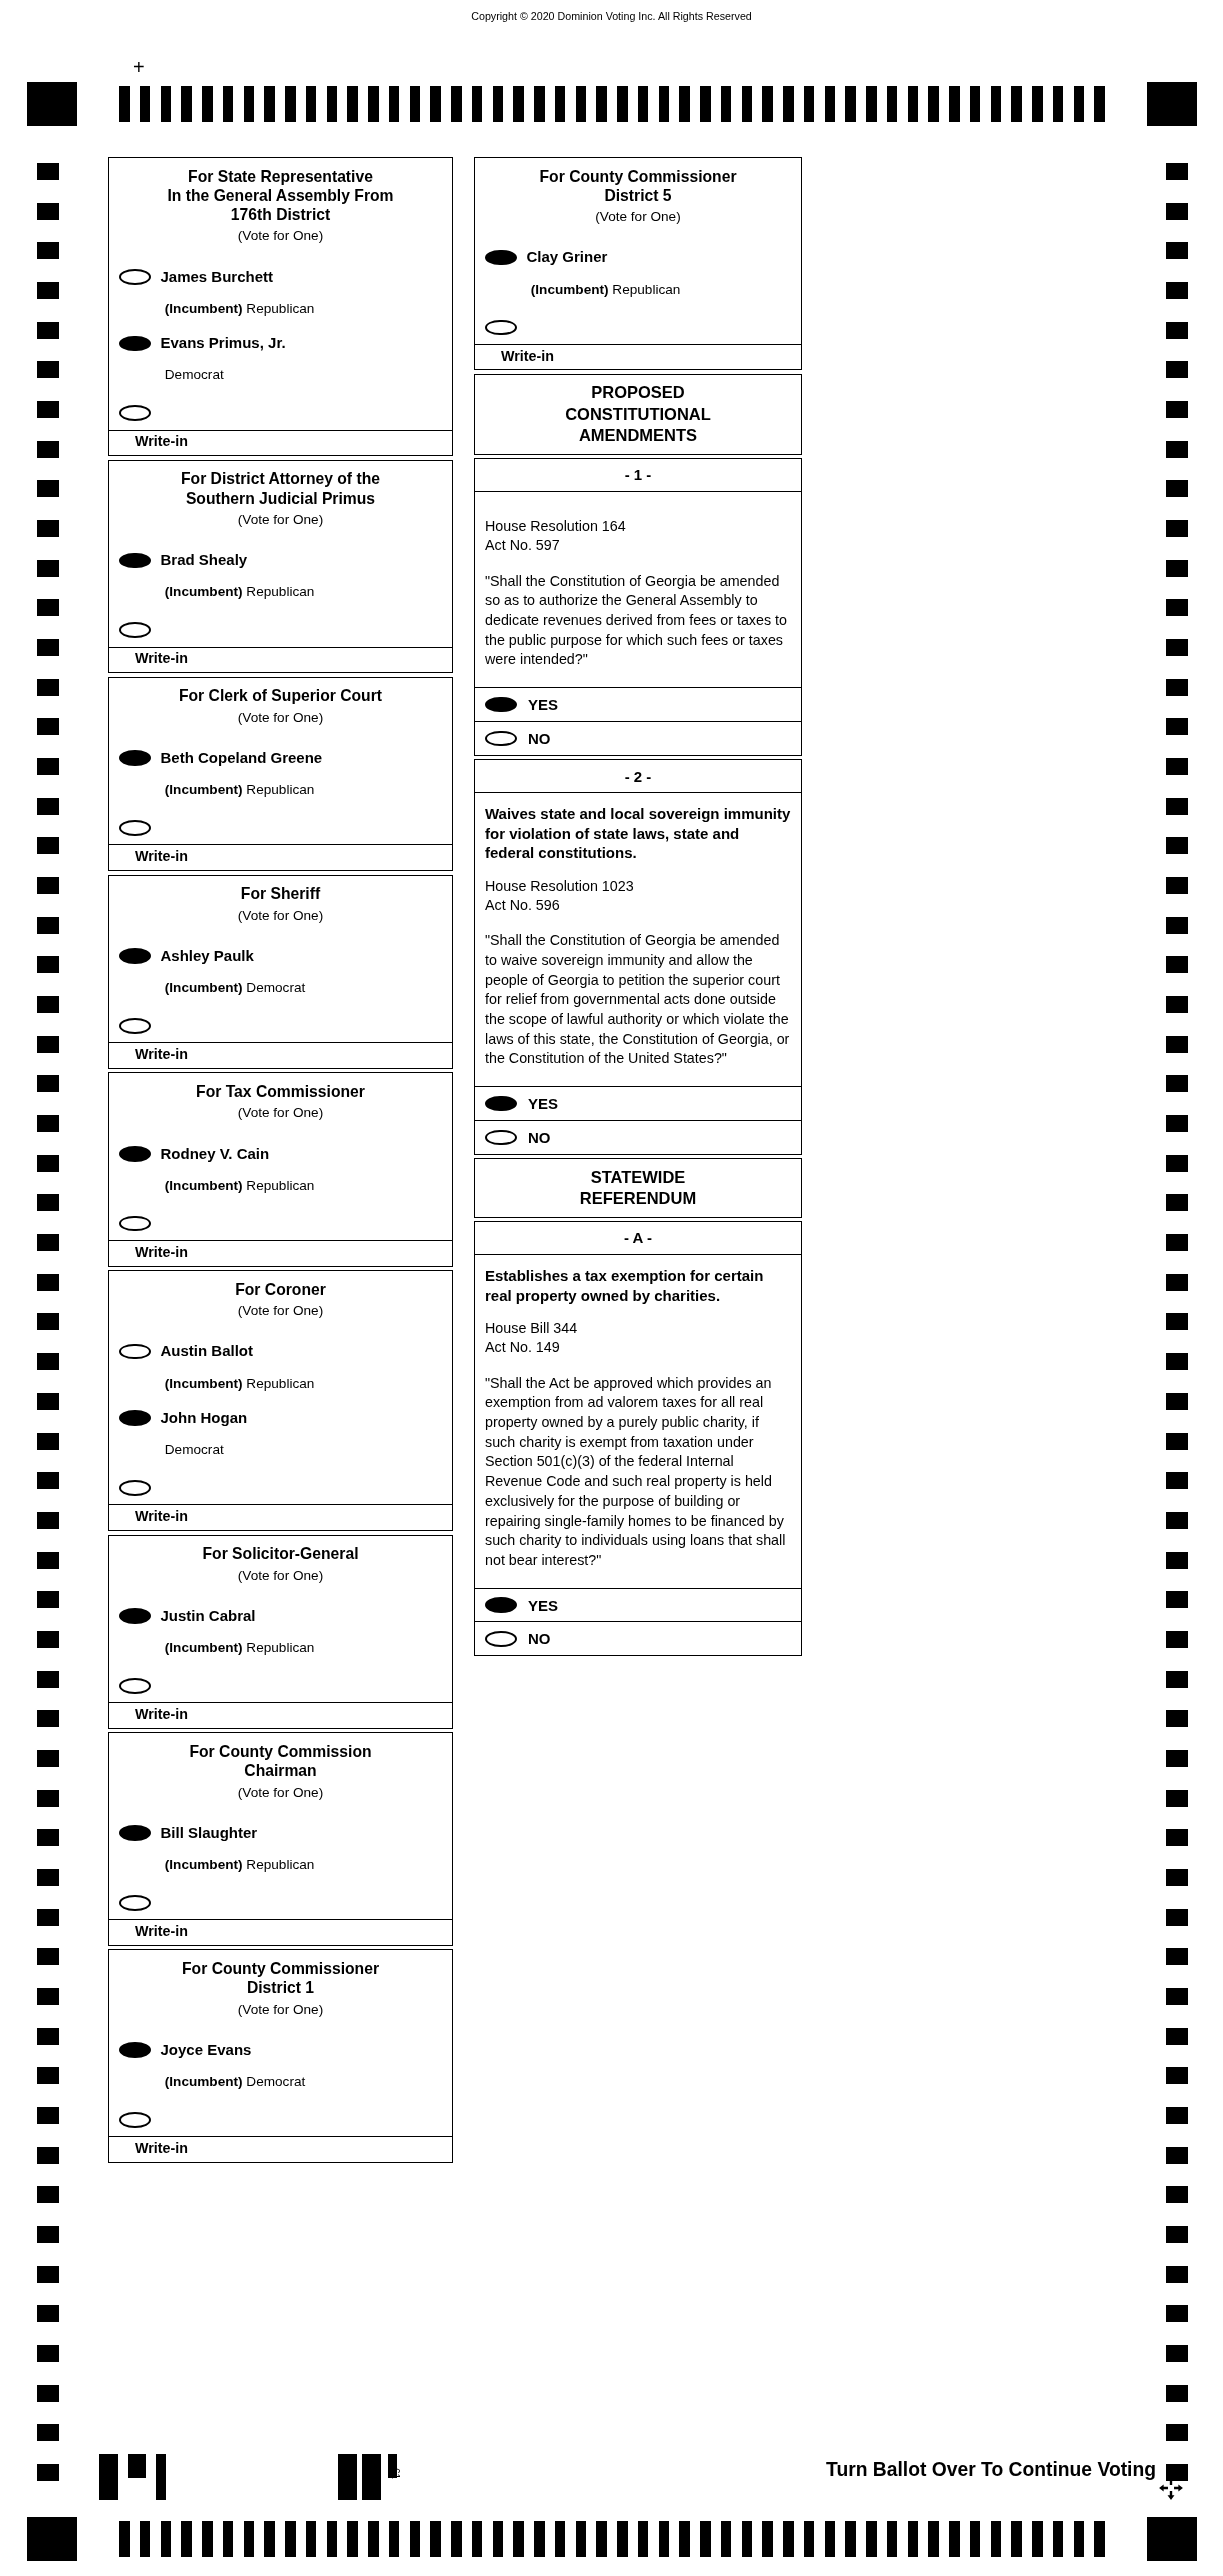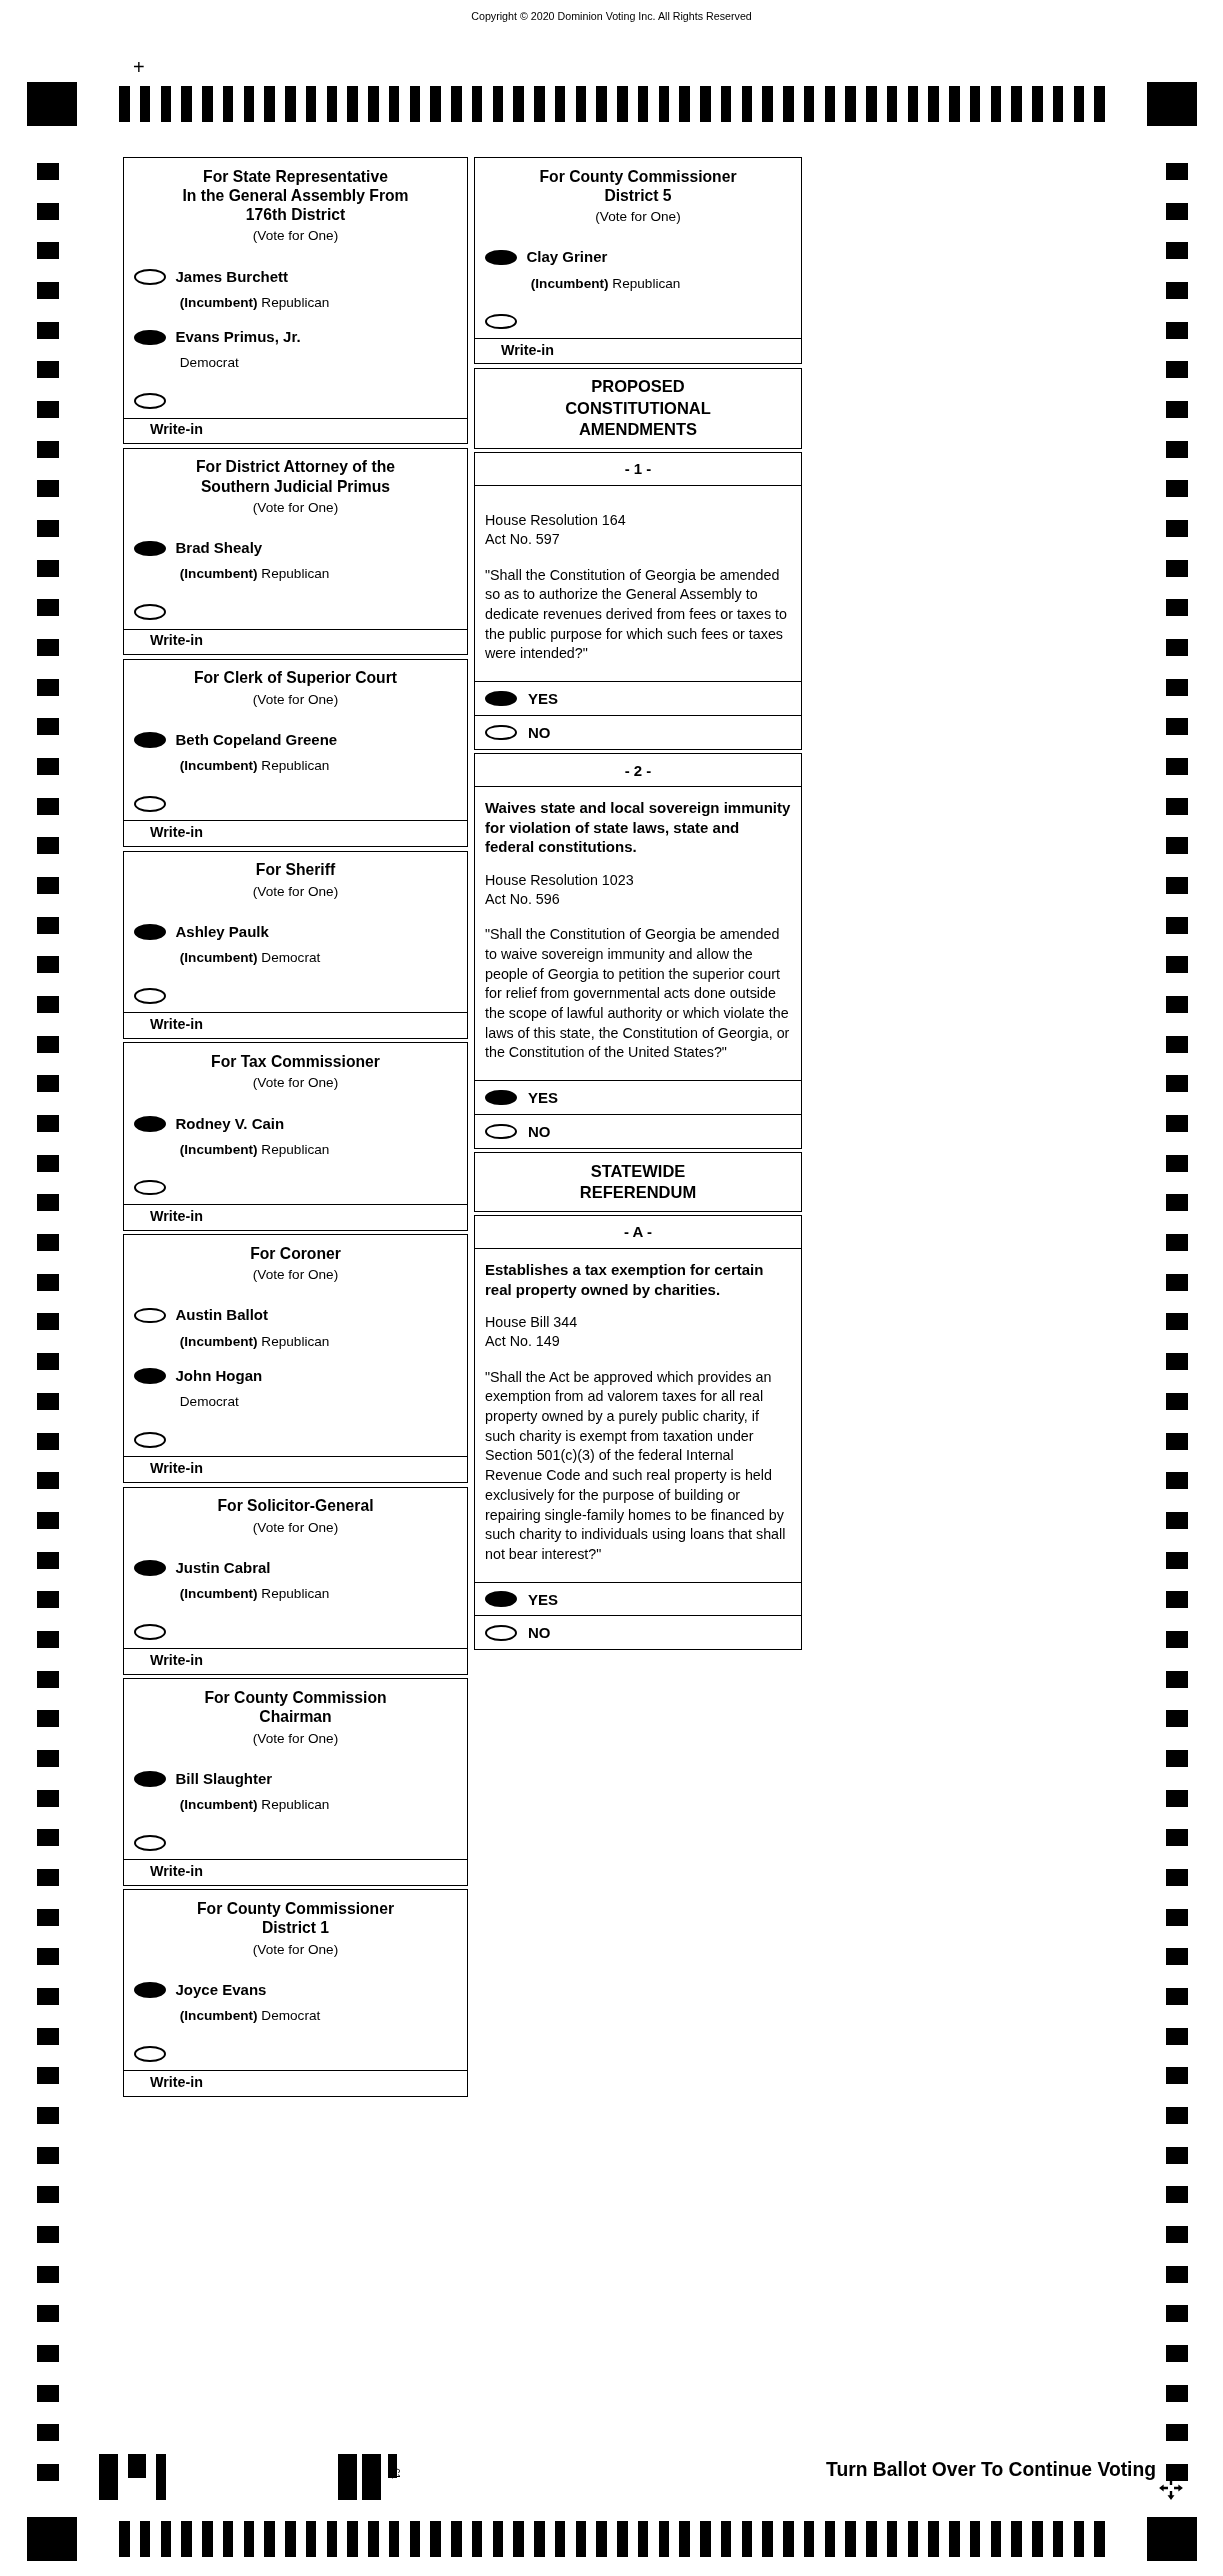--- a/index.html
+++ b/index.html
@@ -21,34 +21,34 @@
 .band .bars { flex:1; display:flex; justify-content:space-between; padding:0 42px; }
 .band .bar { width:10.7px; height:36px; background:#000; }
 
 .side-col { position:absolute; top:163px; height:2318px; width:21.5px; display:flex; flex-direction:column; justify-content:space-between; }
 .side-col-left { left:37px; }
 .side-col-right { left:1166px; }
 .sq { width:21.5px; height:17px; background:#000; }
 
 
 .col { position:absolute; top:157px; }
-.col-left { left:123px; width:345px; }
+.col-left { left:108px; width:345px; }
 .col-right { left:474px; width:328px; }
 
 .contest, .measure, .section-header { border:1.4px solid #000; margin-bottom:3.6px; background:#fff; }
 
 .contest-title { font-weight:bold; font-size:15.7px; line-height:1.22; text-align:center; padding:8.6px 10px 1.4px; }
 .vote-for { text-align:center; font-size:13.6px; padding:2.9px 0 7.2px; }
 
 .candidate-row { display:flex; align-items:flex-start; padding:17px 8.6px 1.4px 10px; }
 .oval { flex:none; width:31.5px; height:15.7px; border:2.1px solid #000; border-radius:15.7px / 7.9px; background:#fff; }
 .oval.filled { background:#000; }
 .candidate-row .oval { margin-right:10px; margin-top:1.4px; }
 .cand-name { font-weight:bold; font-size:15px; line-height:1.15; }
-.cand-party { font-size:13.6px; margin-top:10px; padding-left:4.3px; }
+.cand-party { font-size:13.6px; margin-top:16px; padding-left:4.3px; }
 .cand-party .inc { font-weight:bold; }
 
 .writein-oval-row { padding:21.5px 8.6px 8.6px 10px; }
 .writein-rule { border-top:1.4px solid #000; }
 .writein-label { font-weight:bold; font-size:14.3px; padding:2.9px 0 5.7px 26px; }
 
 .section-header { text-align:center; font-weight:bold; font-size:16.5px; line-height:1.3; padding:7.2px 5.7px; }
 
 .measure-num { text-align:center; font-weight:bold; font-size:15px; padding:7.2px 0; border-bottom:1.4px solid #000; }
 .measure-body { padding:11.5px 10px 17px; }

